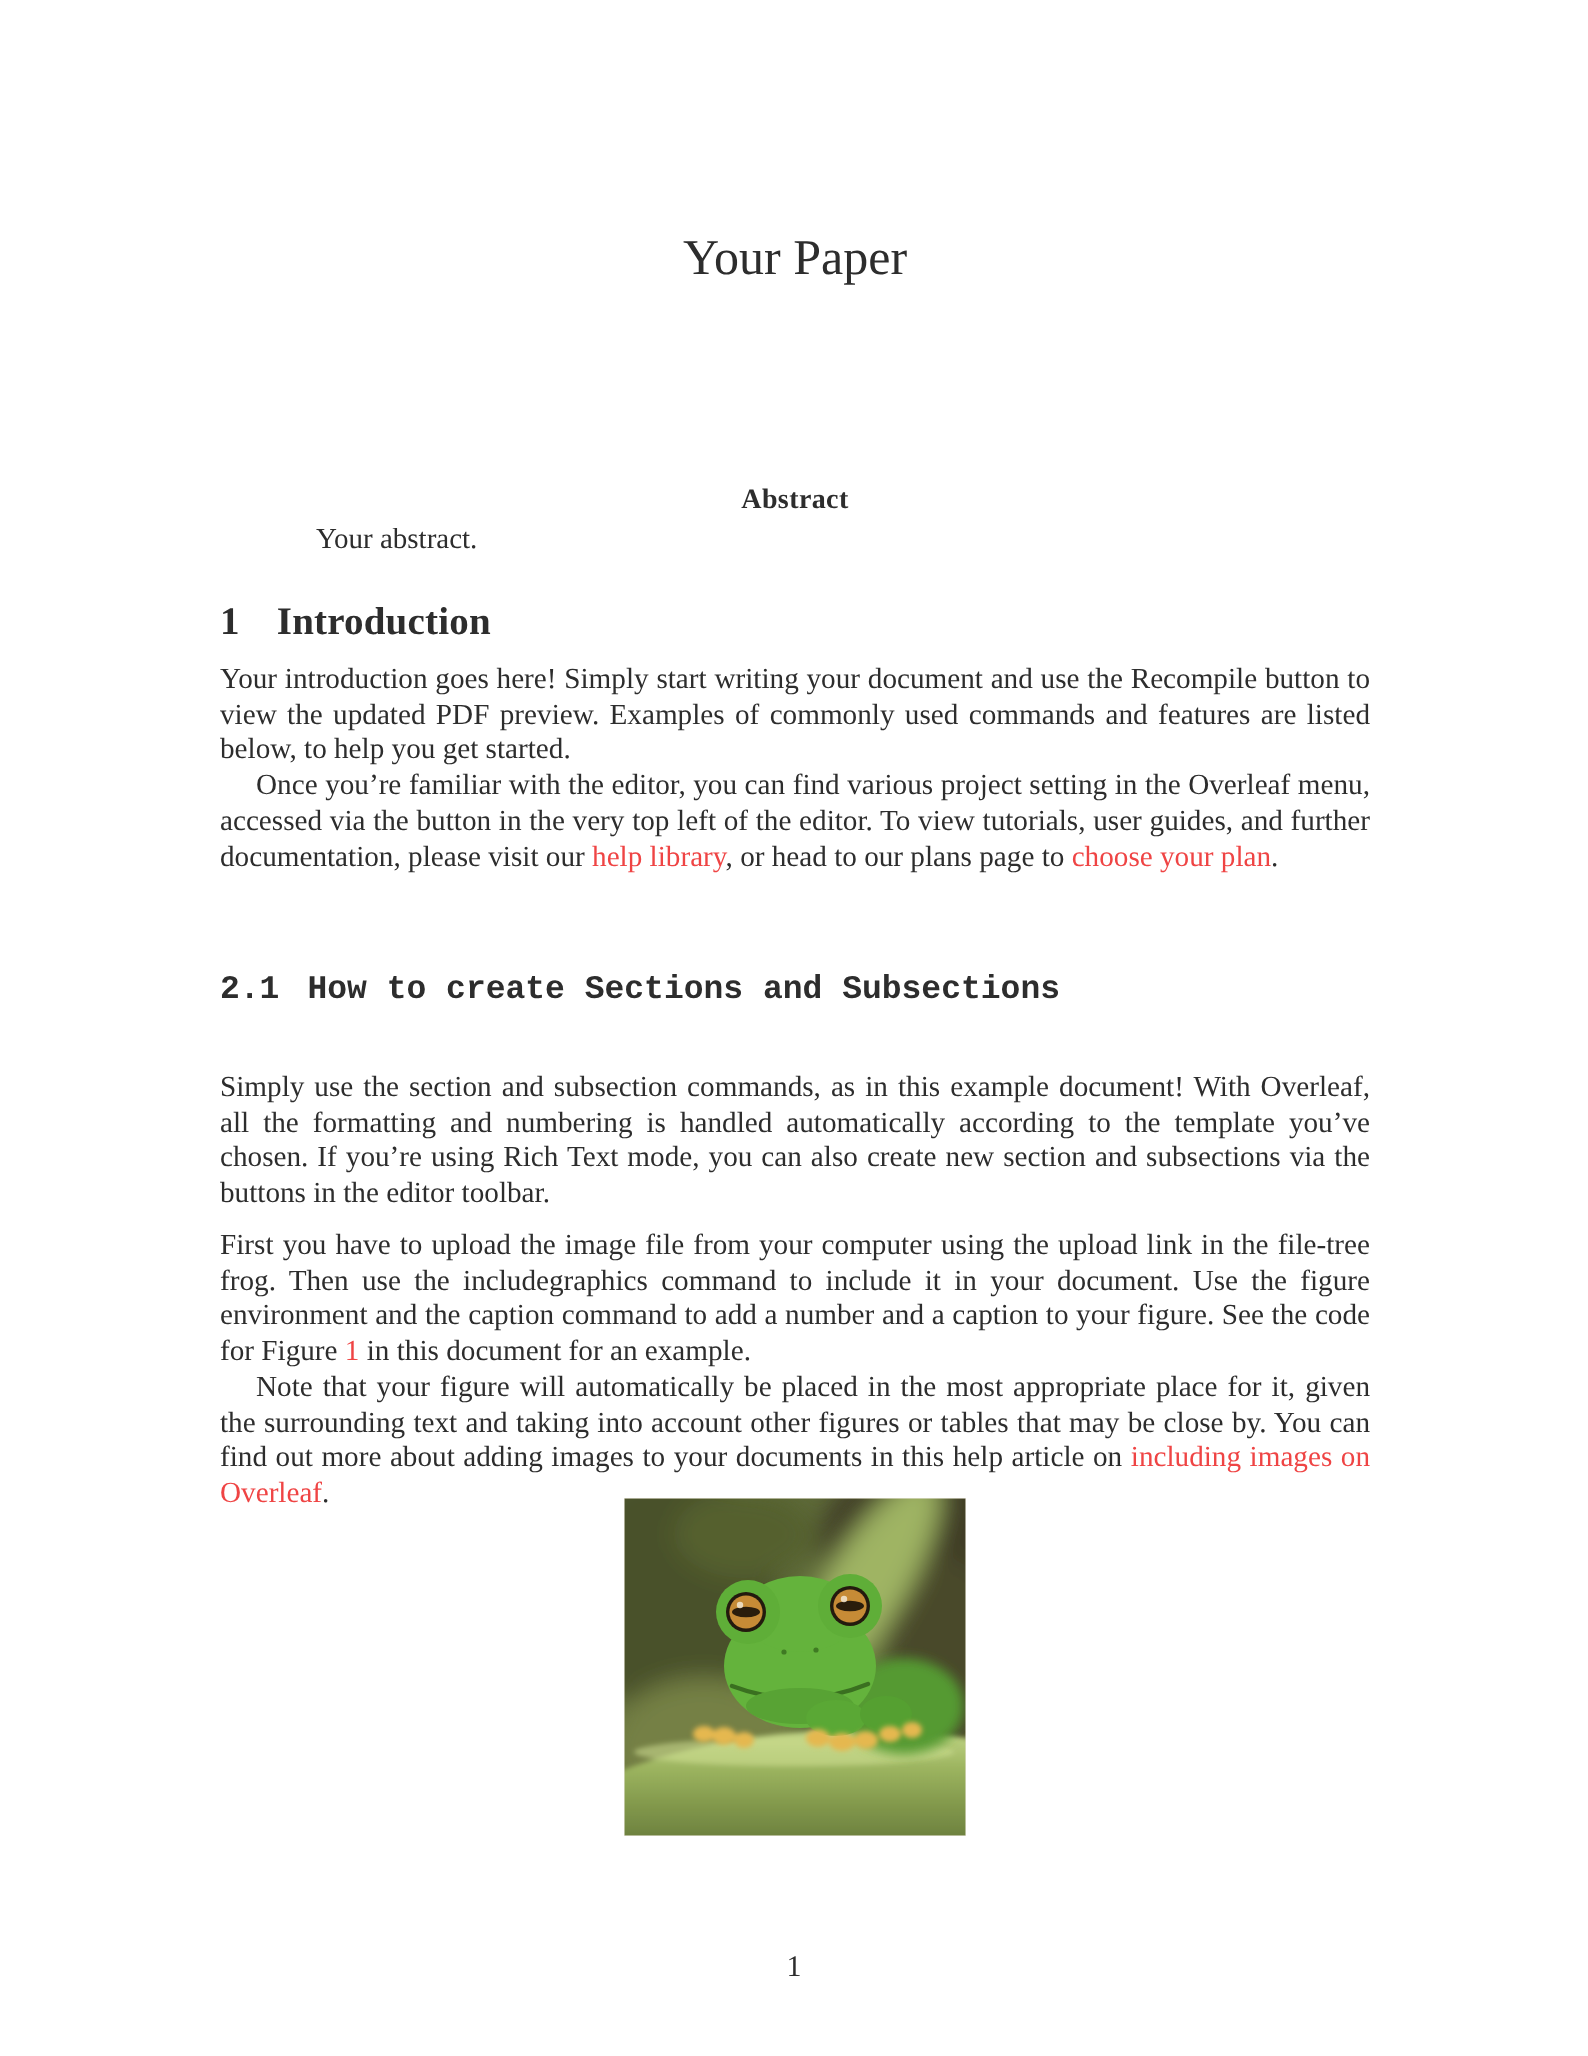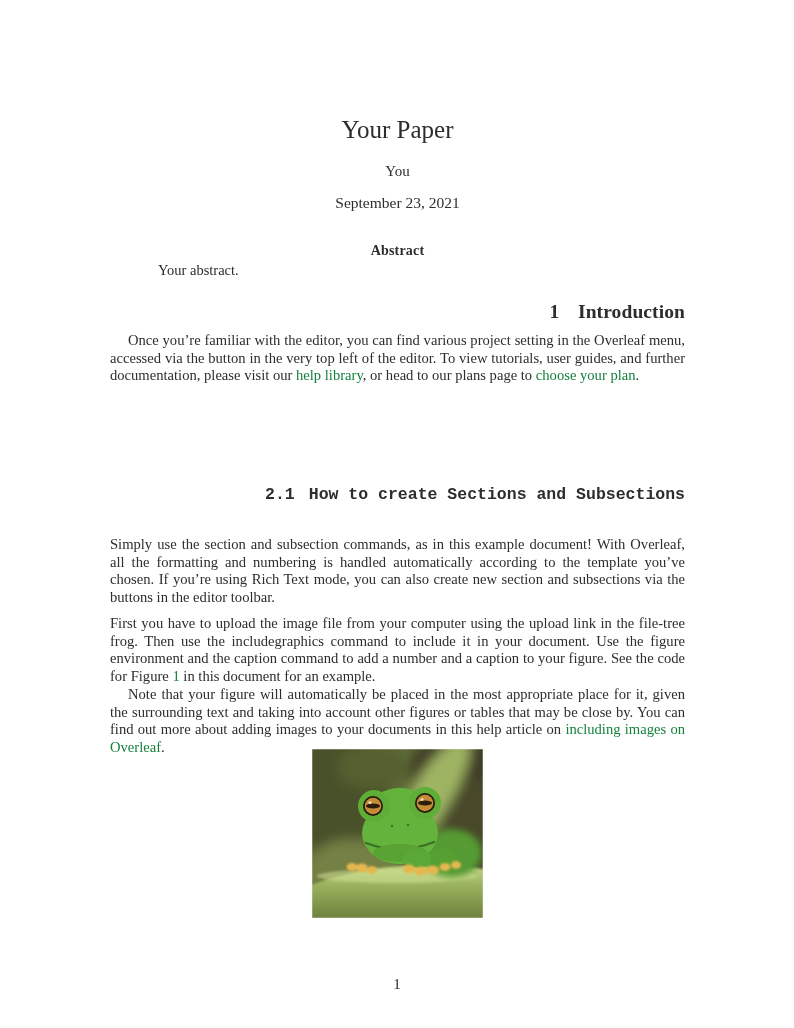--- a/index.html
+++ b/index.html
@@ -7,40 +7,40 @@
   .page {
     position: relative;
     width: 698px;
     height: 1028px;
     background: #ffffff;
     font-family: "Liberation Serif", "DejaVu Serif", serif;
     color: #2d2d2d;
     overflow: hidden;
   }
   .abs { position: absolute; }
-  .col { left: 110px; width: 575px; text-align: right; }
+  .col { left: 110px; width: 575px; }
   .centered { text-align: center; }
 
   .title   { top: 116px; font-size: 25px; line-height: 1.15; }
   .author  { top: 163px; font-size: 15px; }
   .date    { top: 194px; font-size: 15.5px; }
 
   .abstract-heading { top: 243px; font-size: 14px; font-weight: bold; letter-spacing: 0.2px; }
   .abstract-text    { top: 262px; left: 142px; width: 511px; font-size: 14.5px; text-indent: 16px; }
 
   .h-sec { font-size: 19.5px; font-weight: bold; letter-spacing: 0.1px; }
   .h-sub { font-size: 16.5px; font-weight: bold; font-family: Liberation Mono, monospace; }
   .h-sec .sec-num { display: inline-block; margin-right: 0.95em; }
   .h-sub .sec-num { display: inline-block; margin-right: 0.85em; }
 
   .body-block { font-size: 14.6px; line-height: 17.7px; text-align: justify; }
   .para { margin: 0; }
   .para.indent { text-indent: 18px; }
 
-  a.link { color: #15803d; text-decoration: none; cursor: pointer; }
+  a.link { color: #ef4444; text-decoration: none; cursor: pointer; }
 
   .sec1-heading  { top: 301px; }
   .sec1-body     { top: 332px; }
   .sec2-heading  { top: 451px; }
   .sec21-heading { top: 485px; }
   .sec21-body    { top: 536px; }
   .sec22-heading { top: 591px; }
   .sec22-body    { top: 615px; }
 
   .figure-wrap { top: 749px; text-align: center; }
@@ -48,31 +48,30 @@
   .figure-caption { top: 933px; font-size: 14.8px; text-align: center; }
 
   .page-number { top: 976px; left: 0; width: 794px; text-align: center; font-size: 15px; }
 </style>
 </head>
 <body>
 
 <div class="page">
 
   <div class="abs col centered title">Your Paper</div>
-  <div class="abs col centered author">You</div>
-  <div class="abs col centered date">September 23, 2021</div>
 
   <div class="abs col centered abstract-heading">Abstract</div>
   <div class="abs abstract-text">Your abstract.</div>
 
   <div class="abs col h-sec sec1-heading">
     <span class="sec-num">1</span><span>Introduction</span>
   </div>
 
   <div class="abs col body-block sec1-body">
+    <p class="para"><span>Your introduction goes here! Simply start writing your document and use the Recompile button to view the updated PDF preview. Examples of commonly used commands and features are listed below, to help you get started.</span></p>
     <p class="para indent"><span>Once you’re familiar with the editor, you can find various project setting in the Overleaf menu, accessed via the button in the very top left of the editor. To view tutorials, user guides, and further documentation, please visit our </span><a class="link">help library</a><span>, or head to our plans page to </span><a class="link">choose your plan</a><span>.</span></p>
   </div>
 
 
   <div class="abs col h-sub sec21-heading">
     <span class="sec-num">2.1</span><span>How to create Sections and Subsections</span>
   </div>
 
   <div class="abs col body-block sec21-body">
     <p class="para"><span>Simply use the section and subsection commands, as in this example document! With Overleaf, all the formatting and numbering is handled automatically according to the template you’ve chosen. If you’re using Rich Text mode, you can also create new section and subsections via the buttons in the editor toolbar.</span></p>

